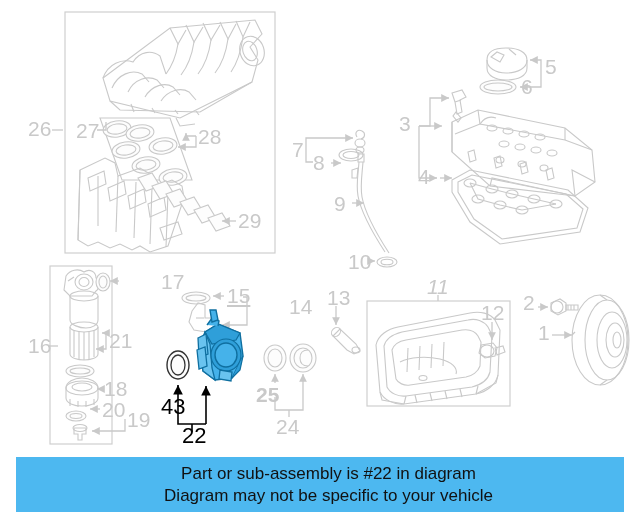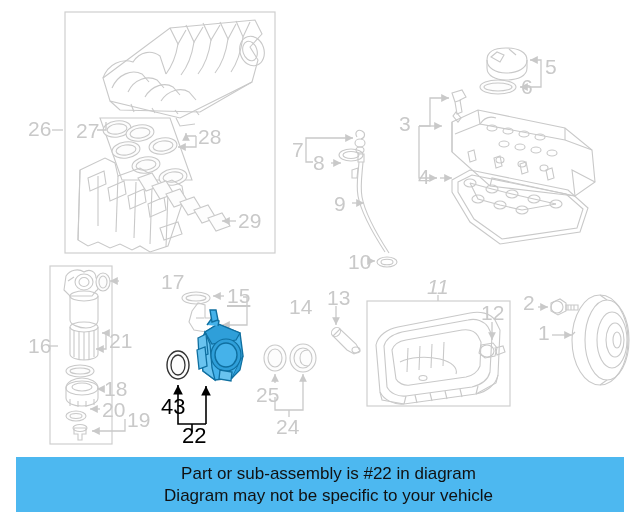--- a/index.html
+++ b/index.html
@@ -439,21 +439,21 @@
   <div class="callout" style="left:227px; top:285px;text-decoration:underline;">15</div>
   <div class="callout" style="left:28px;  top:335px;">16</div>
   <div class="callout" style="left:127px; top:271px;margin-left:34px;">17</div>
   <div class="callout" style="left:104px; top:378px;">18</div>
   <div class="callout" style="left:127px; top:409px;">19</div>
   <div class="callout" style="left:102px; top:399px;">20</div>
   <div class="callout" style="left:109px; top:330px;">21</div>
   <div class="callout hl" style="left:182px; top:425px;">22</div>
   <div class="callout hl" style="left:161px; top:396px;">43</div>
   <div class="callout" style="left:276px; top:416px;">24</div>
-  <div class="callout" style="left:256px; top:384px;">25</div>
+  <div class="callout" style="left:256px; top:384px;font-weight:bold;">25</div>
   <div class="callout" style="left:28px;  top:118px;">26</div>
   <div class="callout" style="left:76px;  top:120px;">27</div>
   <div class="callout" style="left:198px; top:126px;text-align:center;">28</div>
   <div class="callout" style="left:238px; top:210px;">29</div>
 
   <div id="banner">
     <div class="bline">Part or sub-assembly is #22 in diagram</div>
     <div class="bline">Diagram may not be specific to your vehicle</div>
   </div>
 

